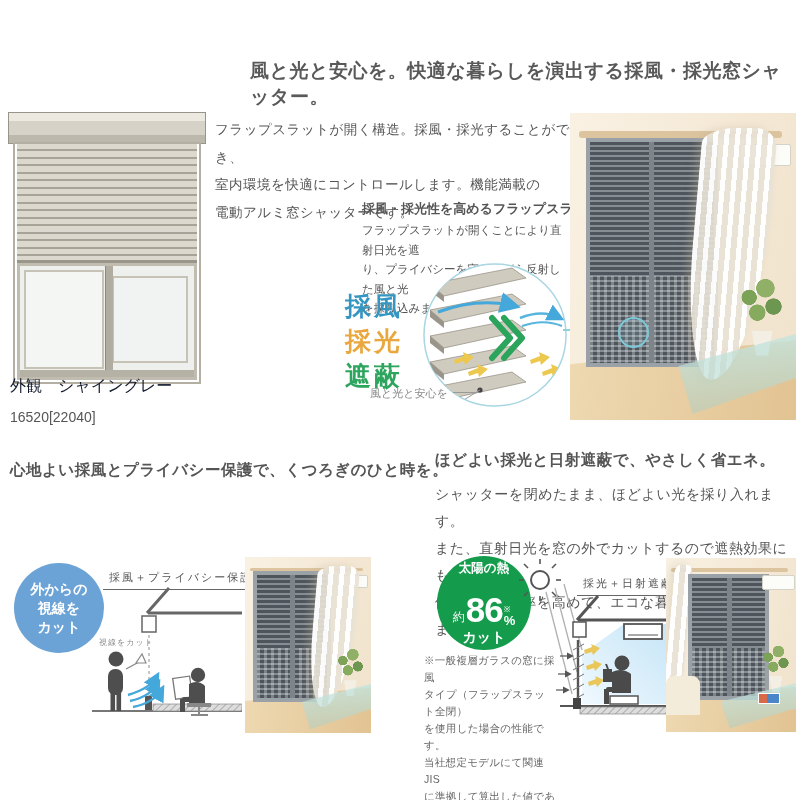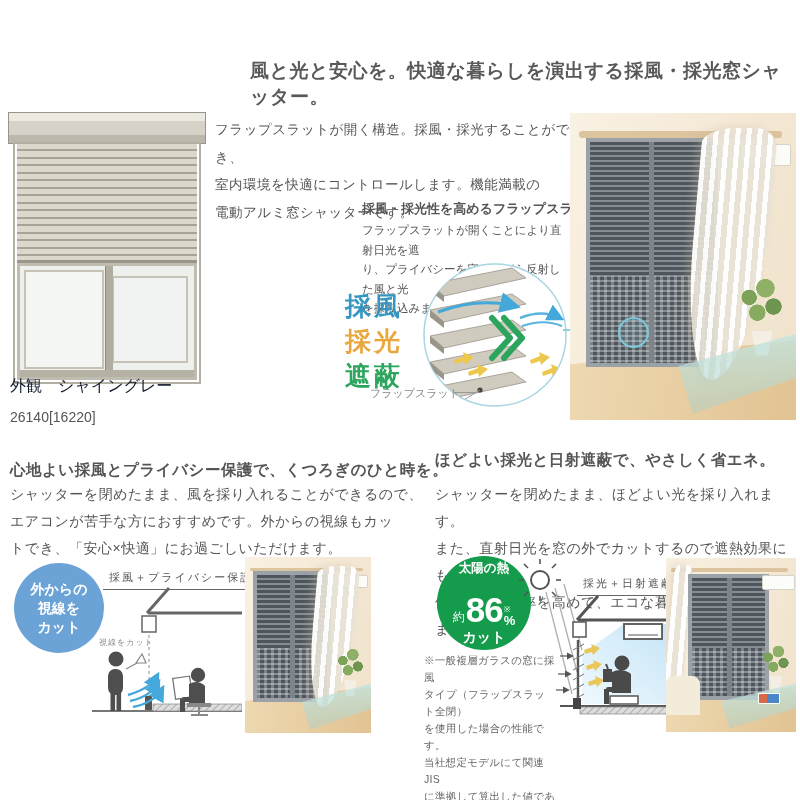--- a/index.html
+++ b/index.html
@@ -99,21 +99,21 @@
       <div class="sh-slats"></div>
       <div class="sh-win">
         <div class="sh-sash"></div>
         <div class="sh-sash2"></div>
         <div class="sh-rail"></div>
         <div class="sh-sill"></div>
       </div>
     </div>
   </div>
   <div class="abs fig-caption">外観　シャイングレー</div>
-  <div class="abs fig-model">26140[16220]</div>
+  <div class="abs fig-model">16520[22040]</div>
 
   <div class="abs intro-body pre">フラップスラットが開く構造。採風・採光することができ、
 室内環境を快適にコントロールします。機能満載の
 電動アルミ窓シャッターです。</div>
   <div class="abs feature-title">採風・採光性を高めるフラップスラット</div>
   <div class="abs feature-body pre">フラップスラットが開くことにより直射日光を遮
 り、プライバシーを守りながら反射した風と光
 を採り込みます。</div>
 
   <div class="abs kw-stack">
@@ -153,44 +153,41 @@
       <g fill="#edc84f">
         <polygon points="34,100 44,96 43,92 54,97 45,105 44,101 35,104"></polygon>
         <polygon points="48,112 58,108 57,104 68,109 59,117 58,113 49,116"></polygon>
         <polygon points="110,100 120,96 119,92 130,97 121,105 120,101 111,104"></polygon>
         <polygon points="122,112 132,108 131,104 142,109 133,117 132,113 123,116"></polygon>
       </g>
       <circle cx="60" cy="130" r="2.6" fill="#444"></circle>
       <line x1="60" y1="130" x2="34" y2="146" stroke="#999" stroke-width="1"></line>
     </g>
   </svg>
-  <div class="abs flap-label">フラップスラット</div>
+  <div class="abs flap-label">風と光と安心を</div>
   <div class="abs flap-leader"></div>
   <div class="abs connector"></div>
 
   <div class="abs photo" style="left:570px;top:113px;width:226px;height:307px;">
     <div class="ph-floor"></div>
     <div class="ph-rod"></div>
     <div class="ph-window" style="left:7%;top:8%;width:55%;height:72%;">
       <div class="ph-slats"></div>
         <div class="ph-glow"></div>
         <div class="ph-rail"></div>
     </div>
     <div class="ph-ac" style="right:2%;top:10%;width:22%;height:6.5%;"></div>
     <div class="ph-curtain" style="right:13%;top:5%;width:33%;height:82%;"></div>
     <div class="ph-plant" style="right:4%;top:52%;width:24%;height:20%;"></div>
     <div class="ph-pot" style="right:9%;top:71%;width:12%;height:8%;"></div>
     <div class="ph-table" style="right:0;bottom:2%;width:52%;height:26%;"></div>
   </div>
   <div class="abs ph-highlight"></div>
 
   <div class="abs sec-heading" style="left:10px;top:460px;">心地よい採風とプライバシー保護で、くつろぎのひと時を。</div>
-  <div class="abs sec-body pre" style="left:10px;top:481px;width:414px;">シャッターを閉めたまま、風を採り入れることができるので、
-エアコンが苦手な方におすすめです。外からの視線もカッ
-トでき、「安心×快適」にお過ごしいただけます。</div>
 
   <div class="abs badge-blue">
       <span class="pre">外からの
 視線を
 カット</span>
     </div>
   <div class="abs diag-title" style="left:103px;top:570px;">採風＋プライバシー保護</div>
   <div class="abs note-tiny">視線をカット</div>
 
   <svg class="abs" style="left:92px;top:583px;" width="150" height="155" viewBox="0 0 150 155">

